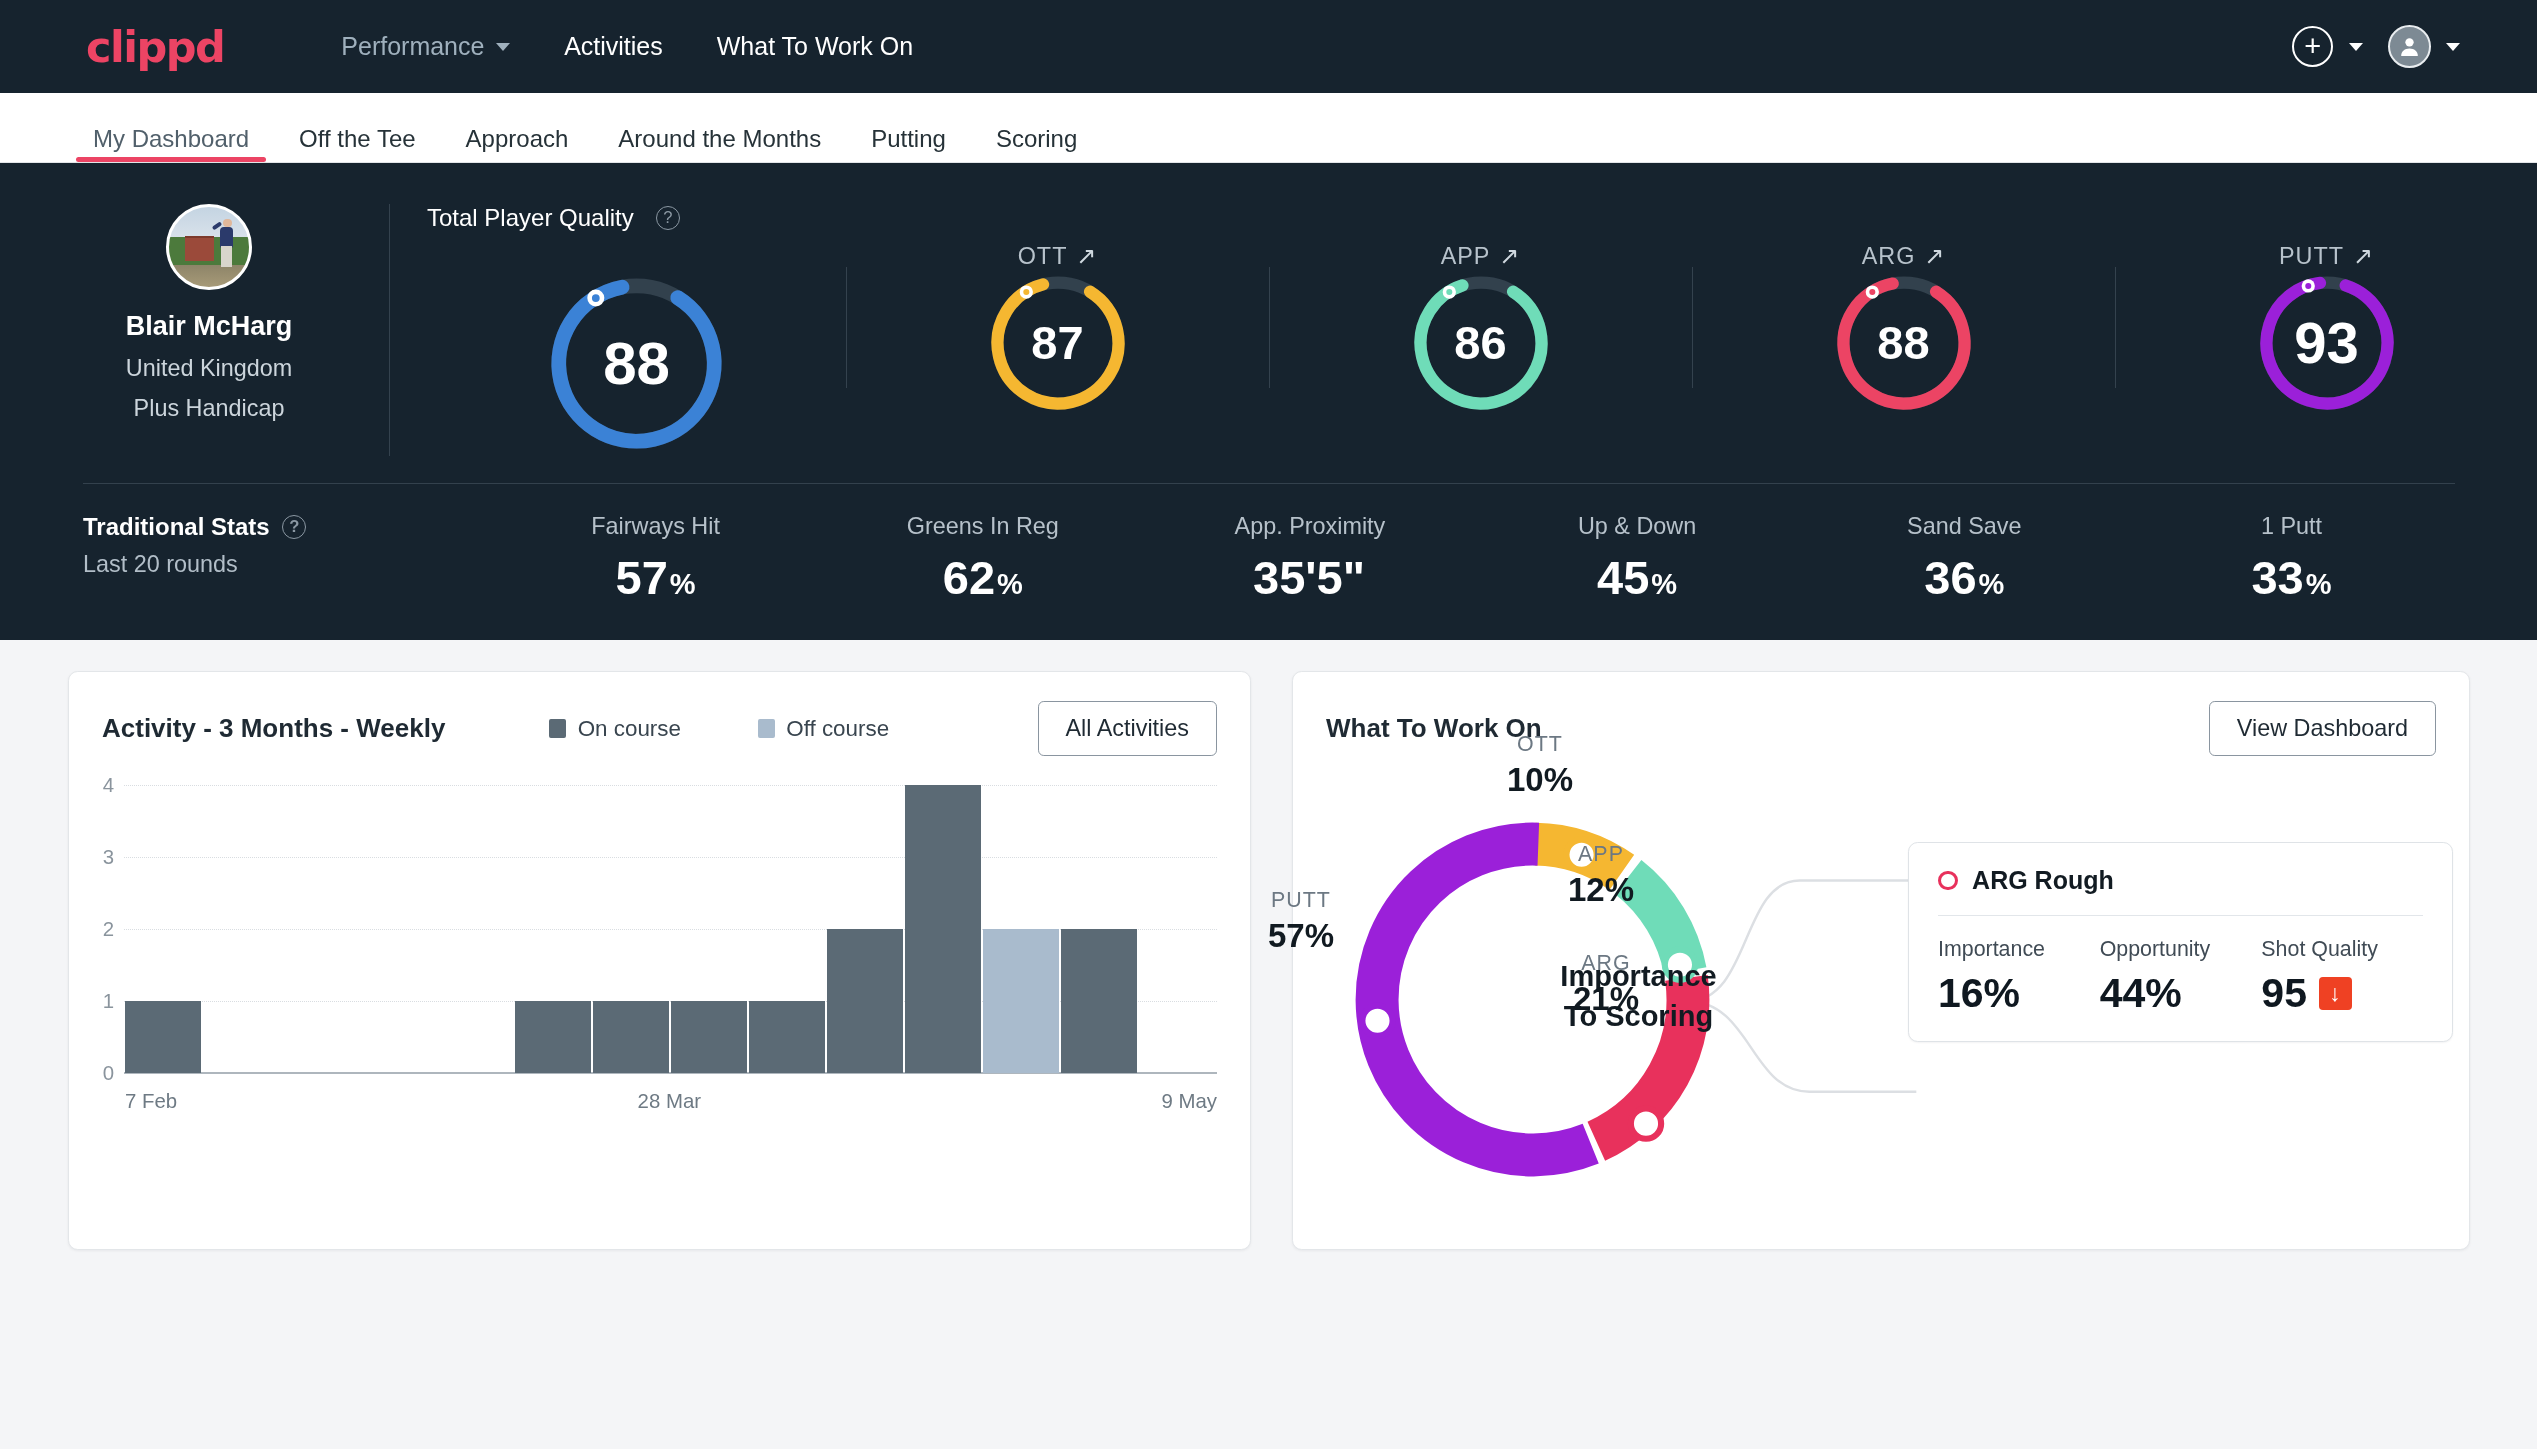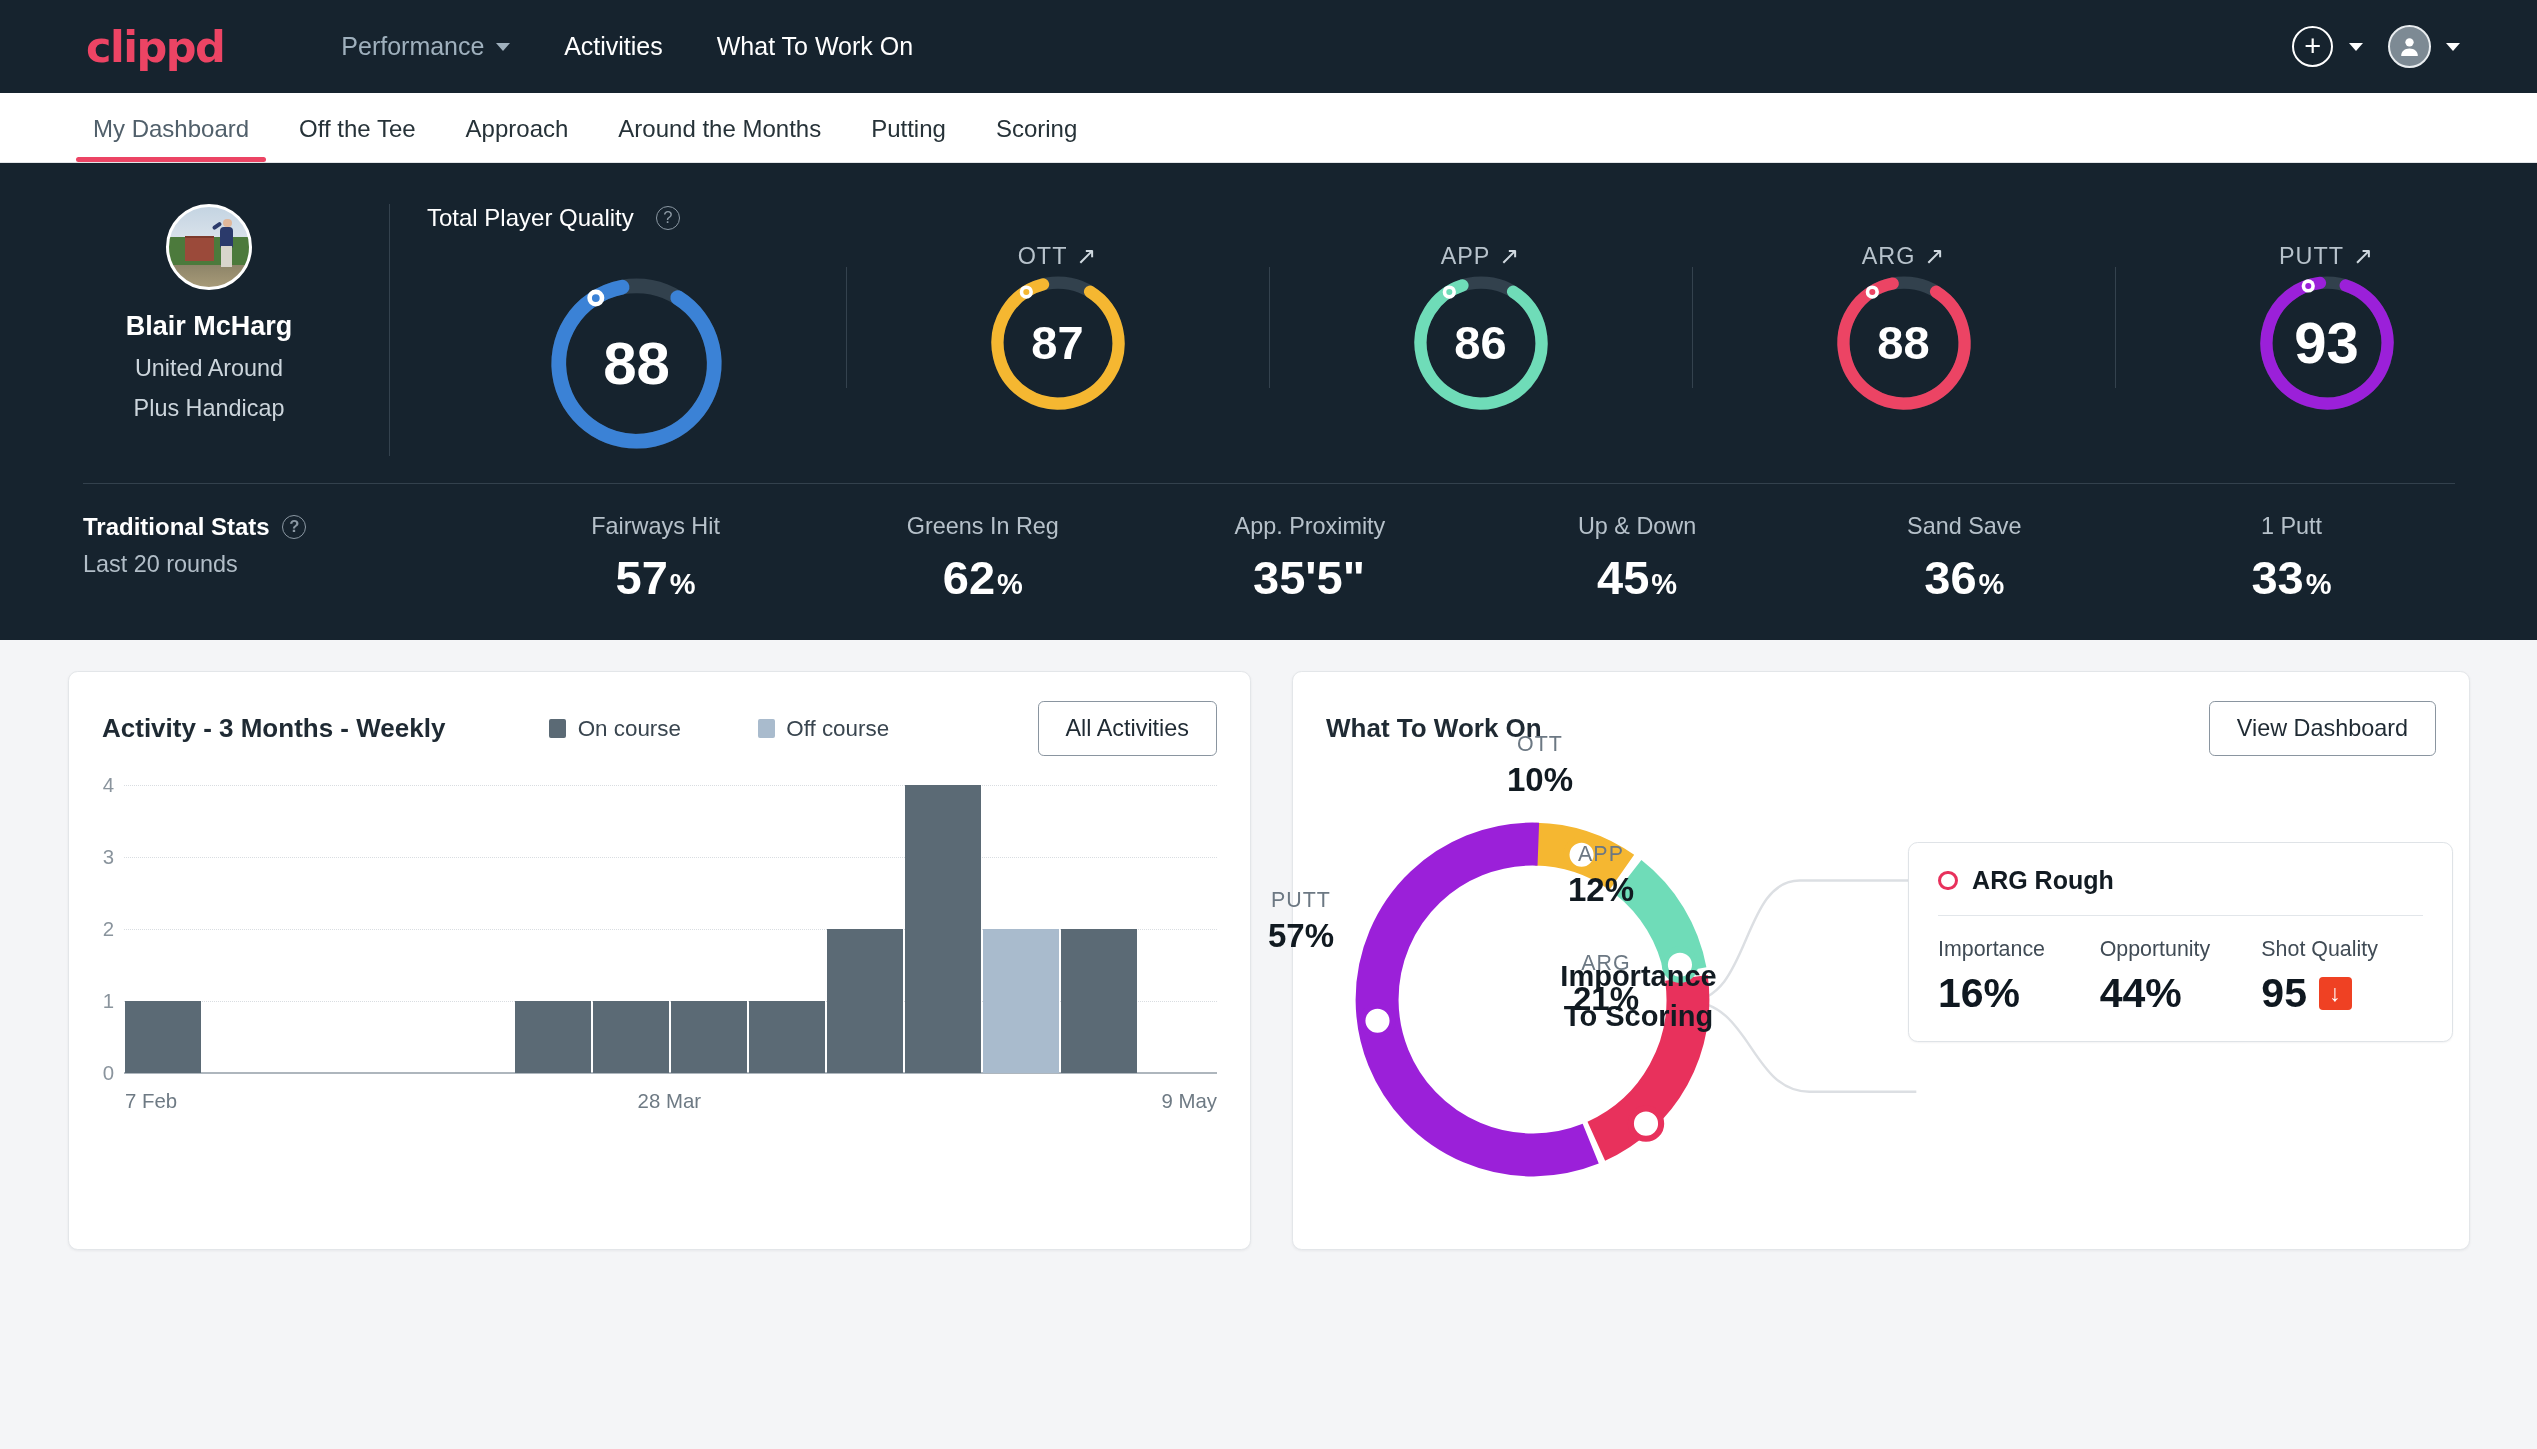--- a/index.html
+++ b/index.html
@@ -44,21 +44,21 @@
     justify-content: center; cursor: pointer;
   }
   .nav-right .chev { border-top-color: #fff; margin: 0 15.6px 0 5.8px; }
 
   
   .tabbar {
     height: 70px; background: #fff; display: flex; align-items: flex-end;
     padding-left: 68px; border-bottom: 1px solid #e2e5e8;
   }
   .tab {
-    font-size: 24px; color: #263238; padding: 0 25px 19px 25px; cursor: pointer;
+    font-size: 24px; color: #263238; padding: 0 25px 9px 25px; cursor: pointer;
     position: relative; white-space: nowrap;
   }
   .tab.active { color: #51606b; }
   .tab.active::after {
     content: ""; position: absolute; left: 7.8px; right: 7.8px; bottom: 0;
     height: 4.9px; background: #ec4464; border-radius: 2.9px;
   }
 
   
   .hero { background: #16232e; padding: 0 0 35px 0; }
@@ -263,21 +263,21 @@
 
     <div class="profile">
       <div class="avatar-photo">
         <div class="bldg"></div>
           <div class="person-arm"></div>
           <div class="person-body"></div>
         <div class="person-legs"></div>
           <div class="person-head"></div>
       </div>
       <div class="pname">Blair McHarg</div>
-      <div class="pmeta">United Around</div>
+      <div class="pmeta">United Kingdom</div>
       <div class="pmeta">Plus Handicap</div>
     </div>
 
     <div class="gauges-wrap">
       <div class="tpq-label">
         <span>Total Player Quality</span>
         <span class="qmark">?</span>
       </div>
 
       <div class="gauges">

